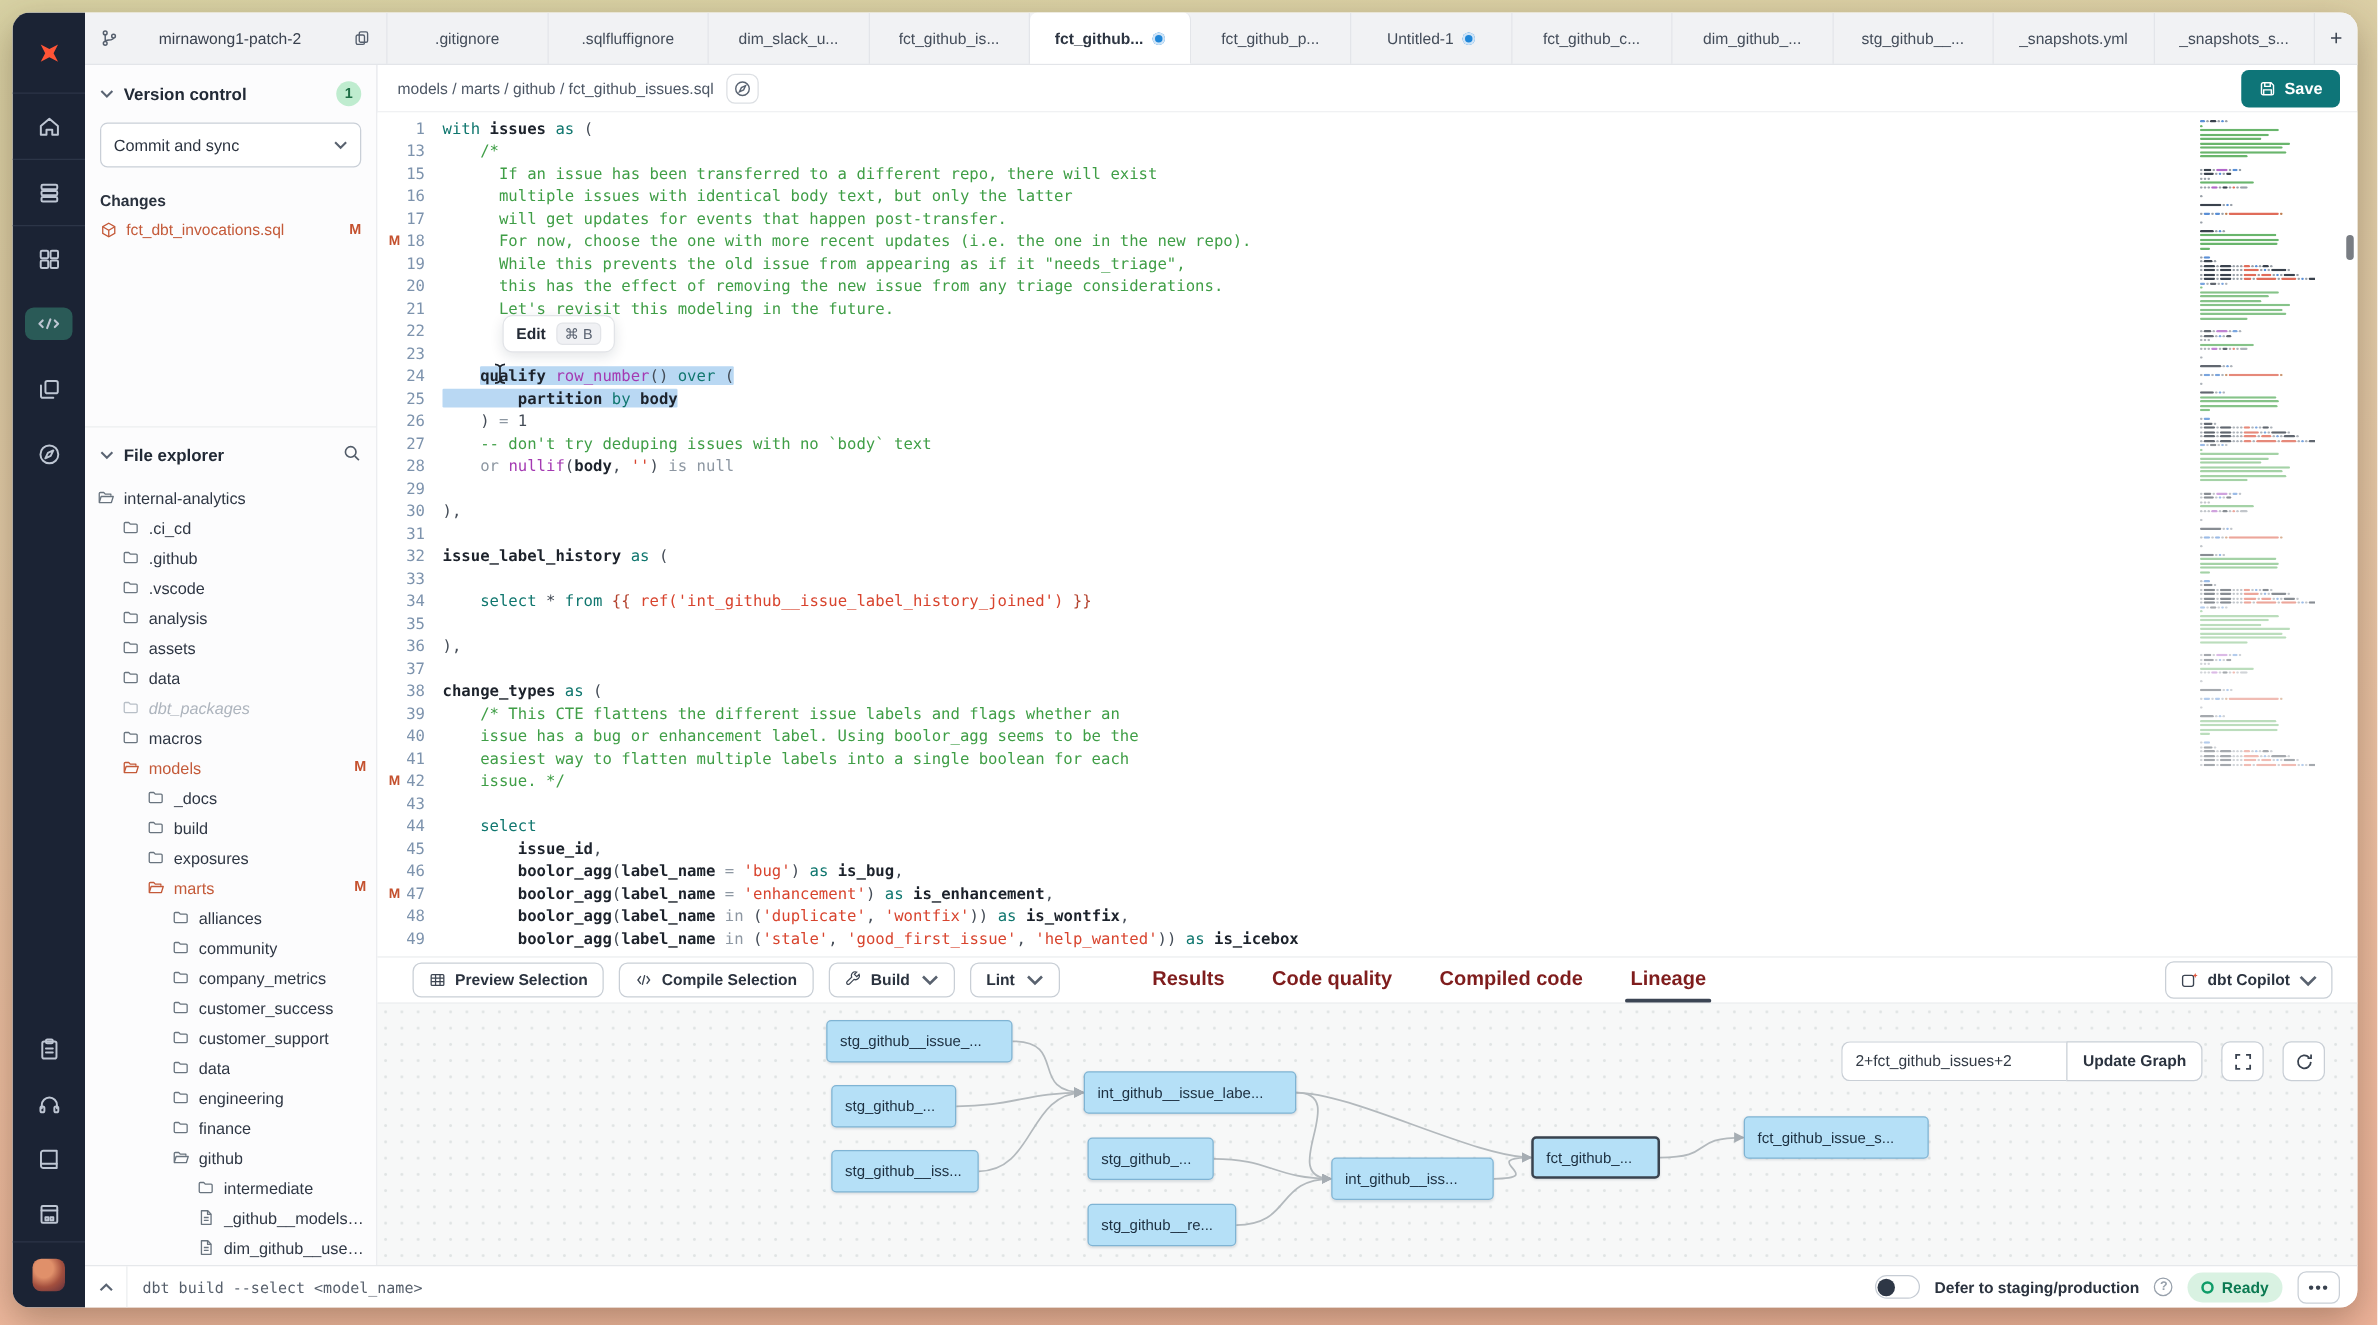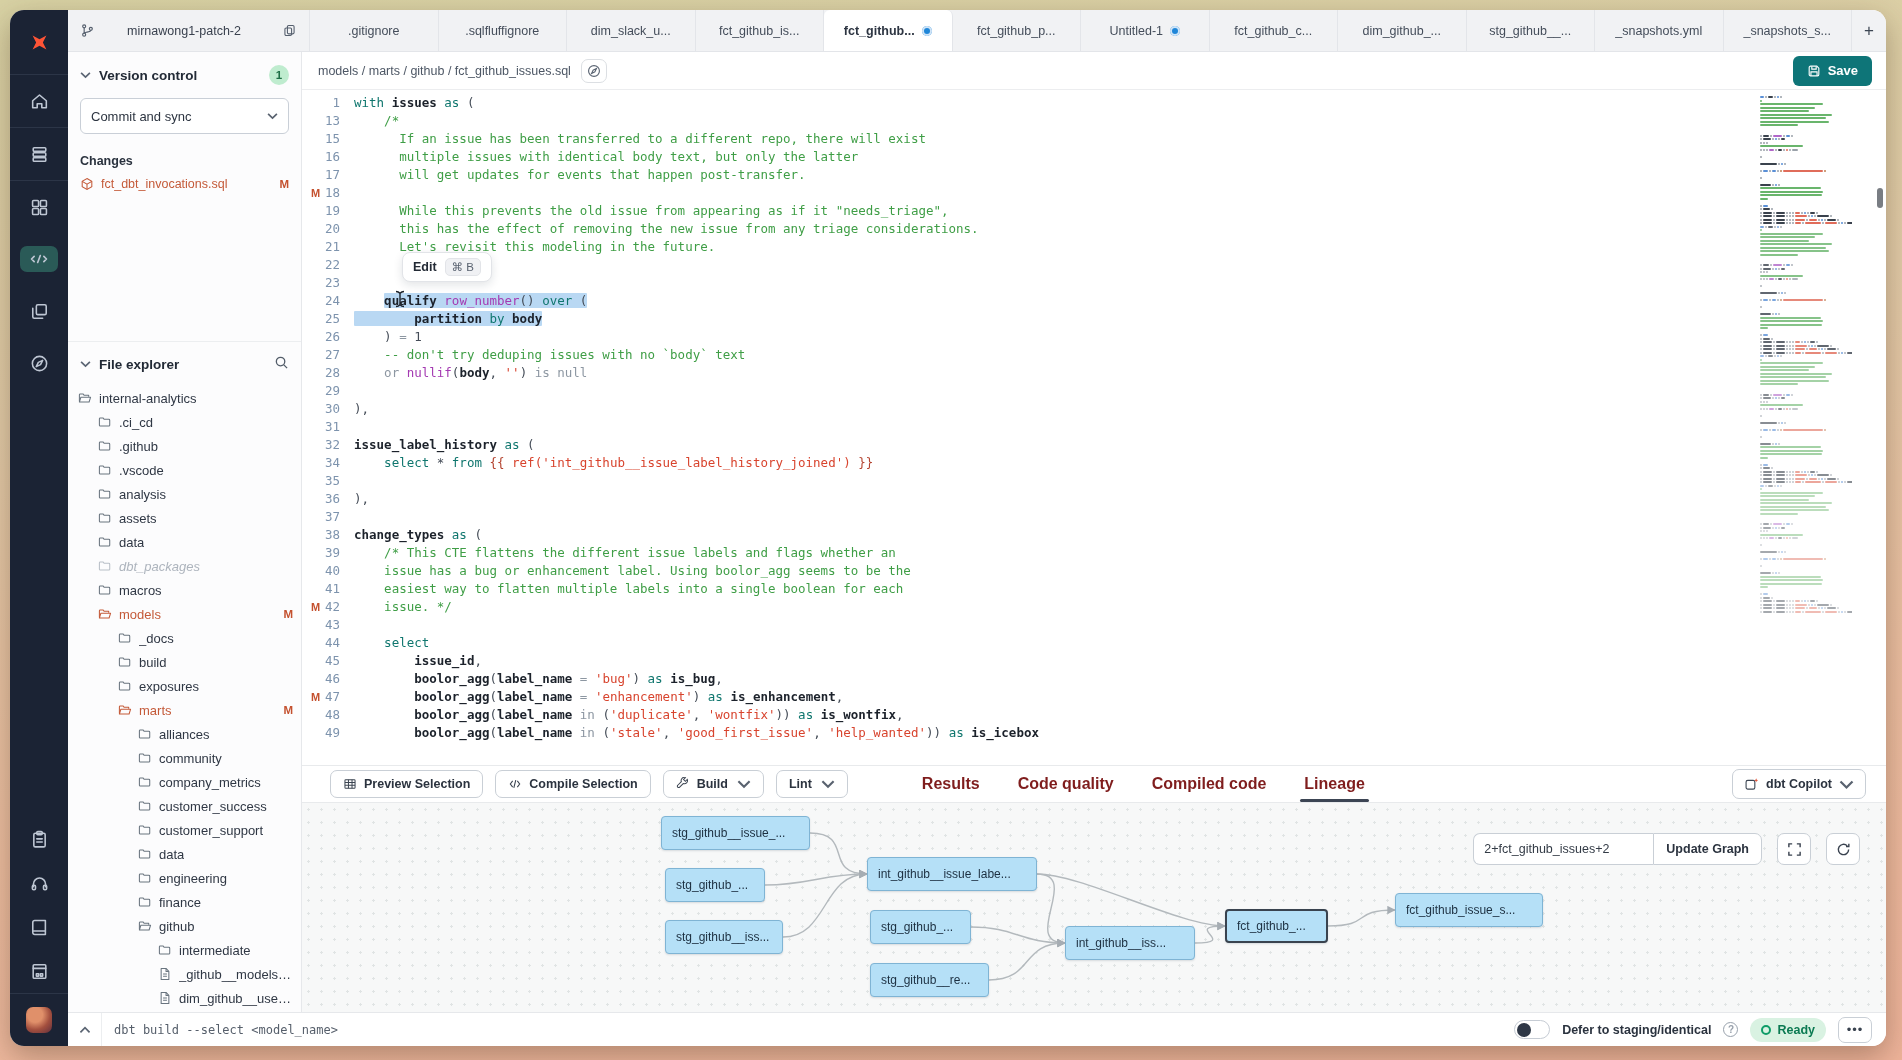--- a/index.html
+++ b/index.html
@@ -1364,20 +1364,21 @@
                 <span class="lnum">16</span>
                 <span class="ctext"><span class="tk-c">      multiple issues with identical body text, but only the latter</span></span>
               </div>
               <div class="crow">
                 <span class="lnum">17</span>
                 <span class="ctext"><span class="tk-c">      will get updates for events that happen post-transfer.</span></span>
               </div>
               <div class="crow">
                 <span class="gm">M</span>
                 <span class="lnum">18</span>
+                <span class="ctext"><span class="tk-c">      For now, choose the one with more recent updates (i.e. the one in the new repo).</span></span>
               </div>
               <div class="crow">
                 <span class="lnum">19</span>
                 <span class="ctext"><span class="tk-c">      While this prevents the old issue from appearing as if it "needs_triage",</span></span>
               </div>
               <div class="crow">
                 <span class="lnum">20</span>
                 <span class="ctext"><span class="tk-c">      this has the effect of removing the new issue from any triage considerations.</span></span>
               </div>
               <div class="crow">
@@ -1420,20 +1421,24 @@
                 <span class="lnum">30</span>
                 <span class="ctext"><span class="tk-p">),</span></span>
               </div>
               <div class="crow">
                 <span class="lnum">31</span>
                 <span class="ctext"></span>
               </div>
               <div class="crow">
                 <span class="lnum">32</span>
                 <span class="ctext"><span class="tk-i">issue_label_history</span><span class="tk-p"> </span><span class="tk-k">as</span><span class="tk-p"> (</span></span>
+              </div>
+              <div class="crow">
+                <span class="lnum">33</span>
+                <span class="ctext"></span>
               </div>
               <div class="crow">
                 <span class="lnum">34</span>
                 <span class="ctext"><span class="tk-p">    </span><span class="tk-k">select</span><span class="tk-p"> * </span><span class="tk-k">from</span><span class="tk-p"> </span><span class="tk-j">{{ </span><span class="tk-s">ref('int_github__issue_label_history_joined')</span><span class="tk-j"> }}</span></span>
               </div>
               <div class="crow">
                 <span class="lnum">35</span>
                 <span class="ctext"></span>
               </div>
               <div class="crow">
@@ -1592,21 +1597,21 @@
         <button class="cmdchev">
           <svg width="12" height="8" viewBox="0 0 10 7" fill="none" stroke="currentColor" stroke-width="1.5">
               <path d="M1 5.5l4-4 4 4"></path>
             </svg>
         </button>
         <span class="cmdtext">dbt build --select &lt;model_name&gt;</span>
         <div class="cmdright">
           <span class="toggle">
               <span class="knob"></span>
             </span>
-          <span class="deferlbl">Defer to staging/identical</span>
+          <span class="deferlbl">Defer to staging/production</span>
           <span class="help">?</span>
           <span class="ready">
               <span class="ring"></span>
               <span>Ready</span>
             </span>
           <button class="more">•••</button>
         </div>
       </div>
 
     </div>

